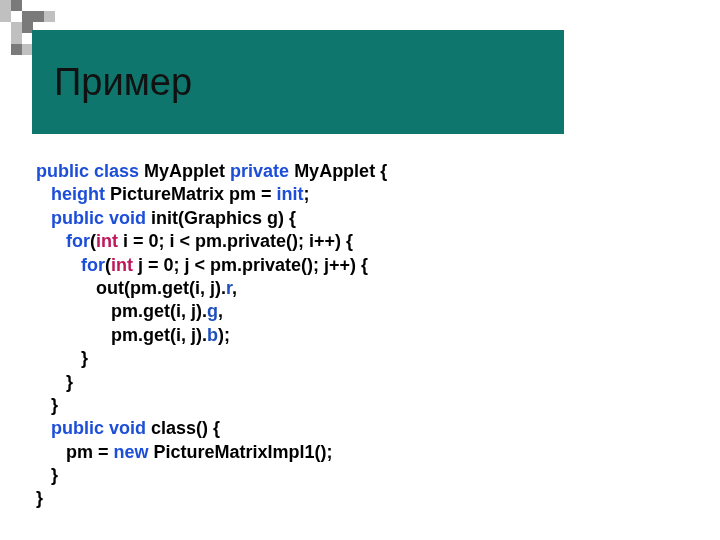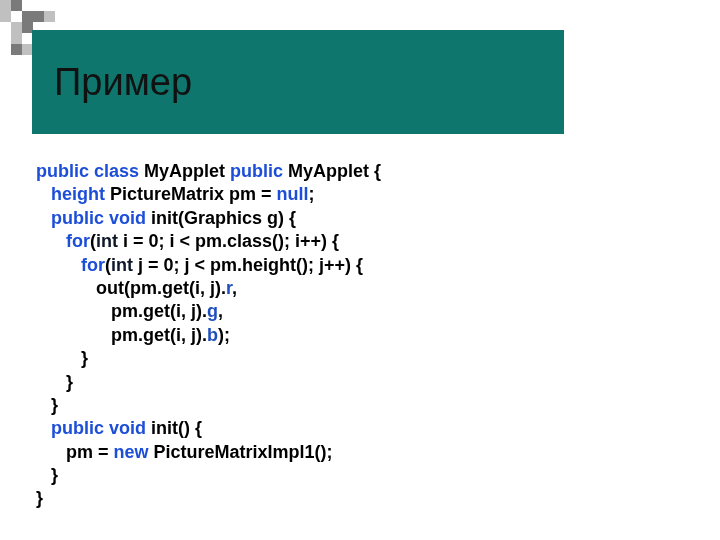--- a/index.html
+++ b/index.html
@@ -4,21 +4,21 @@
 <style>
   html,body{margin:0;padding:0;width:720px;height:540px;background:#fff;font-family:Verdana,Geneva,sans-serif;overflow:hidden}
   .deco{position:absolute;left:0;top:0}
   .sq{position:absolute;width:11px;height:11px}
   .g{background:#c0c0c0}
   .d{background:#7a7a7a}
   .title-band{position:absolute;left:32px;top:30px;width:532px;height:104px;background:#0f766e;display:flex;align-items:center}
   .title-band h1{margin:0;padding-left:22px;font-size:38px;font-weight:400;color:#111;font-family:Verdana,Geneva,sans-serif}
   .code{position:absolute;left:36px;top:160px;width:660px;font-family:Verdana,Geneva,sans-serif;font-size:18px;line-height:1.3;color:#000;font-weight:bold;white-space:pre}
   .kw{color:#1d4ed8}
-  .type{color:#0f172a}
+  .type{color:#be185d}
   .var{color:#000000}
   .fld{color:#1f4fbf}
 </style>
 </head>
 <body>
 
 <div class="deco">
   <div class="sq g" style="left:0;top:0"></div>
   <div class="sq d" style="left:11px;top:0"></div>
   <div class="sq g" style="left:0;top:11px"></div>
@@ -29,27 +29,27 @@
   <div class="sq d" style="left:22px;top:22px"></div>
   <div class="sq g" style="left:11px;top:33px"></div>
   <div class="sq d" style="left:11px;top:44px"></div>
   <div class="sq g" style="left:22px;top:44px"></div>
 </div>
 
 <div class="title-band">
   <h1>Пример</h1>
 </div>
 
-<div class="code"><span><span class="kw">public class</span> <span>MyApplet</span> <span class="kw">public</span> <span>MyApplet</span><span> {</span></span>
-<span><span>   </span><span class="kw">height</span> <span>PictureMatrix</span> <span class="var">pm</span><span> = </span><span class="kw">null</span><span>;</span></span>
+<div class="code"><span><span class="kw">public class</span> <span>MyApplet</span> <span class="kw">private</span> <span>MyApplet</span><span> {</span></span>
+<span><span>   </span><span class="kw">height</span> <span>PictureMatrix</span> <span class="var">pm</span><span> = </span><span class="kw">init</span><span>;</span></span>
 <span><span>   </span><span class="kw">public void</span><span> init(Graphics g) {</span></span>
-<span><span>      </span><span class="kw">for</span><span>(</span><span class="type">int</span><span> i = 0; i &lt; </span><span class="var">pm</span><span>.class(); i++) {</span></span>
-<span><span>         </span><span class="kw">for</span><span>(</span><span class="type">int</span><span> j = 0; j &lt; </span><span class="var">pm</span><span>.height(); j++) {</span></span>
+<span><span>      </span><span class="kw">for</span><span>(</span><span class="type">int</span><span> i = 0; i &lt; </span><span class="var">pm</span><span>.private(); i++) {</span></span>
+<span><span>         </span><span class="kw">for</span><span>(</span><span class="type">int</span><span> j = 0; j &lt; </span><span class="var">pm</span><span>.private(); j++) {</span></span>
 <span><span>            </span><span>out(</span><span class="var">pm</span><span>.get(i, j).</span><span class="fld">r</span><span>,</span></span>
 <span><span>               </span><span class="var">pm</span><span>.get(i, j).</span><span class="fld">g</span><span>,</span></span>
 <span><span>               </span><span class="var">pm</span><span>.get(i, j).</span><span class="fld">b</span><span>);</span></span>
 <span><span>         </span><span>}</span></span>
 <span><span>      </span><span>}</span></span>
 <span><span>   </span><span>}</span></span>
-<span><span>   </span><span class="kw">public void</span><span> init() {</span></span>
+<span><span>   </span><span class="kw">public void</span><span> class() {</span></span>
 <span><span>      </span><span class="var">pm</span><span> = </span><span class="kw">new</span><span> PictureMatrixImpl1();</span></span>
 <span><span>   </span><span>}</span></span>
 <span><span>}</span></span></div>
 
 </body></html>

